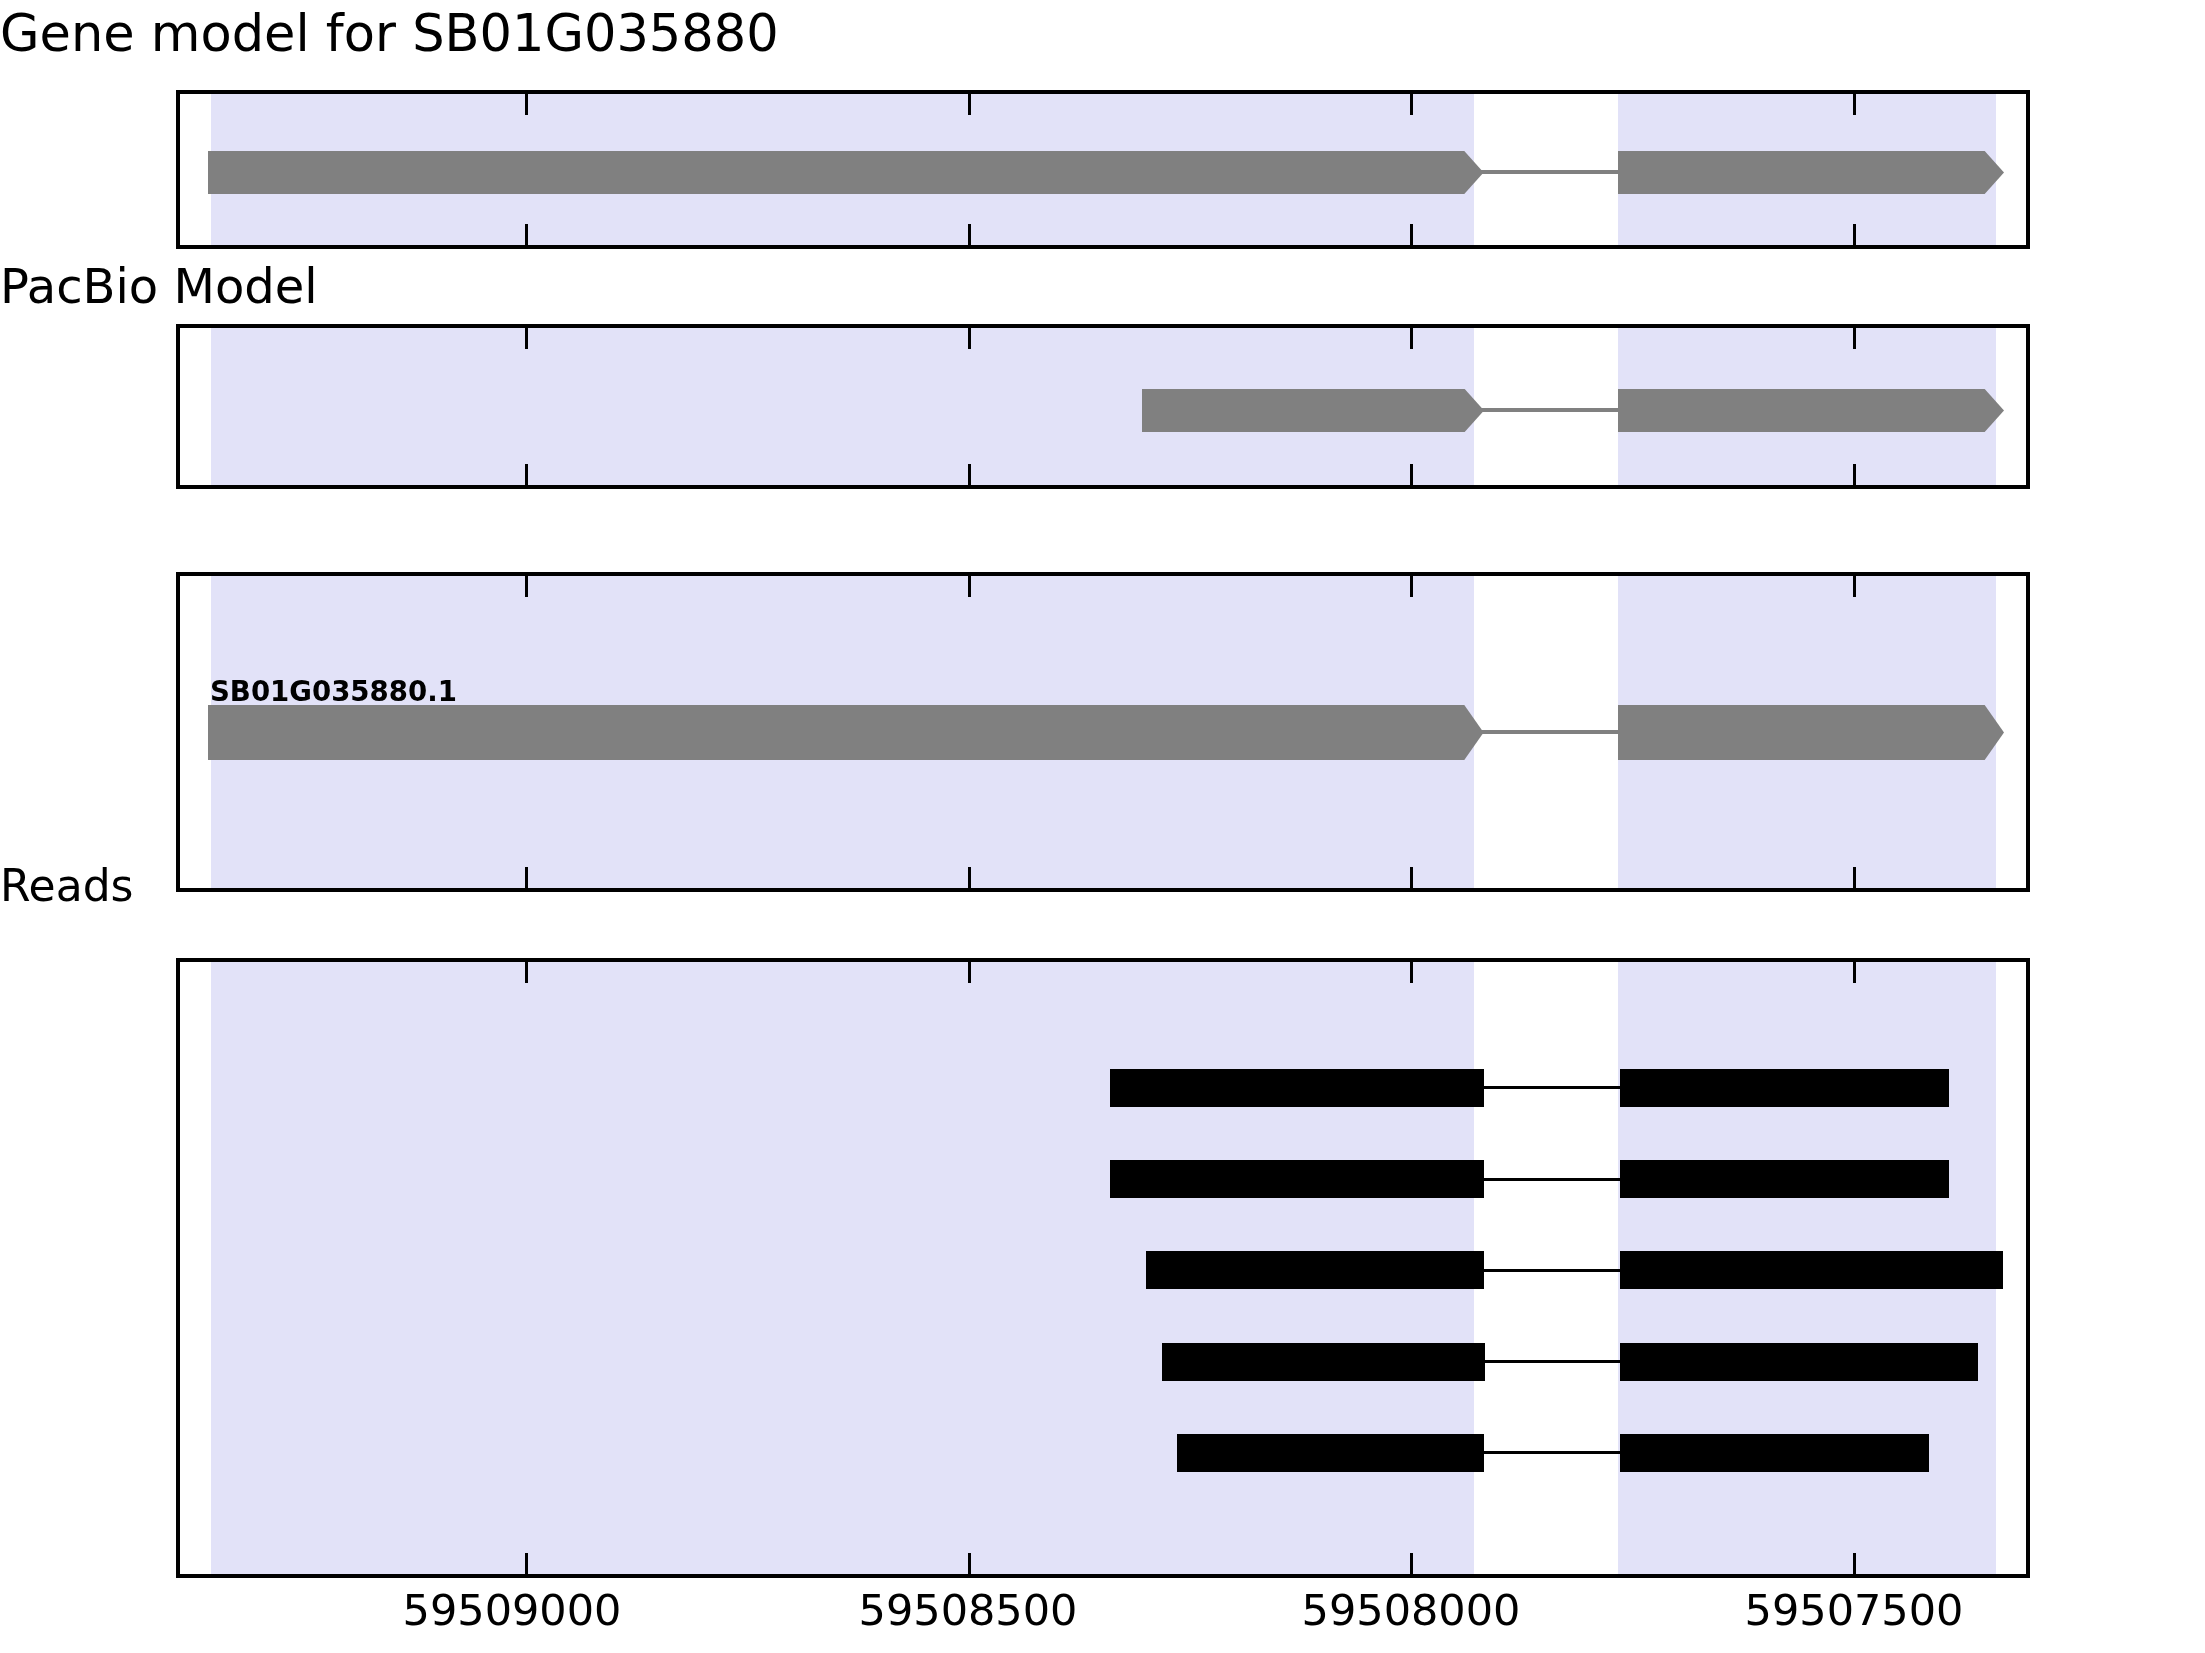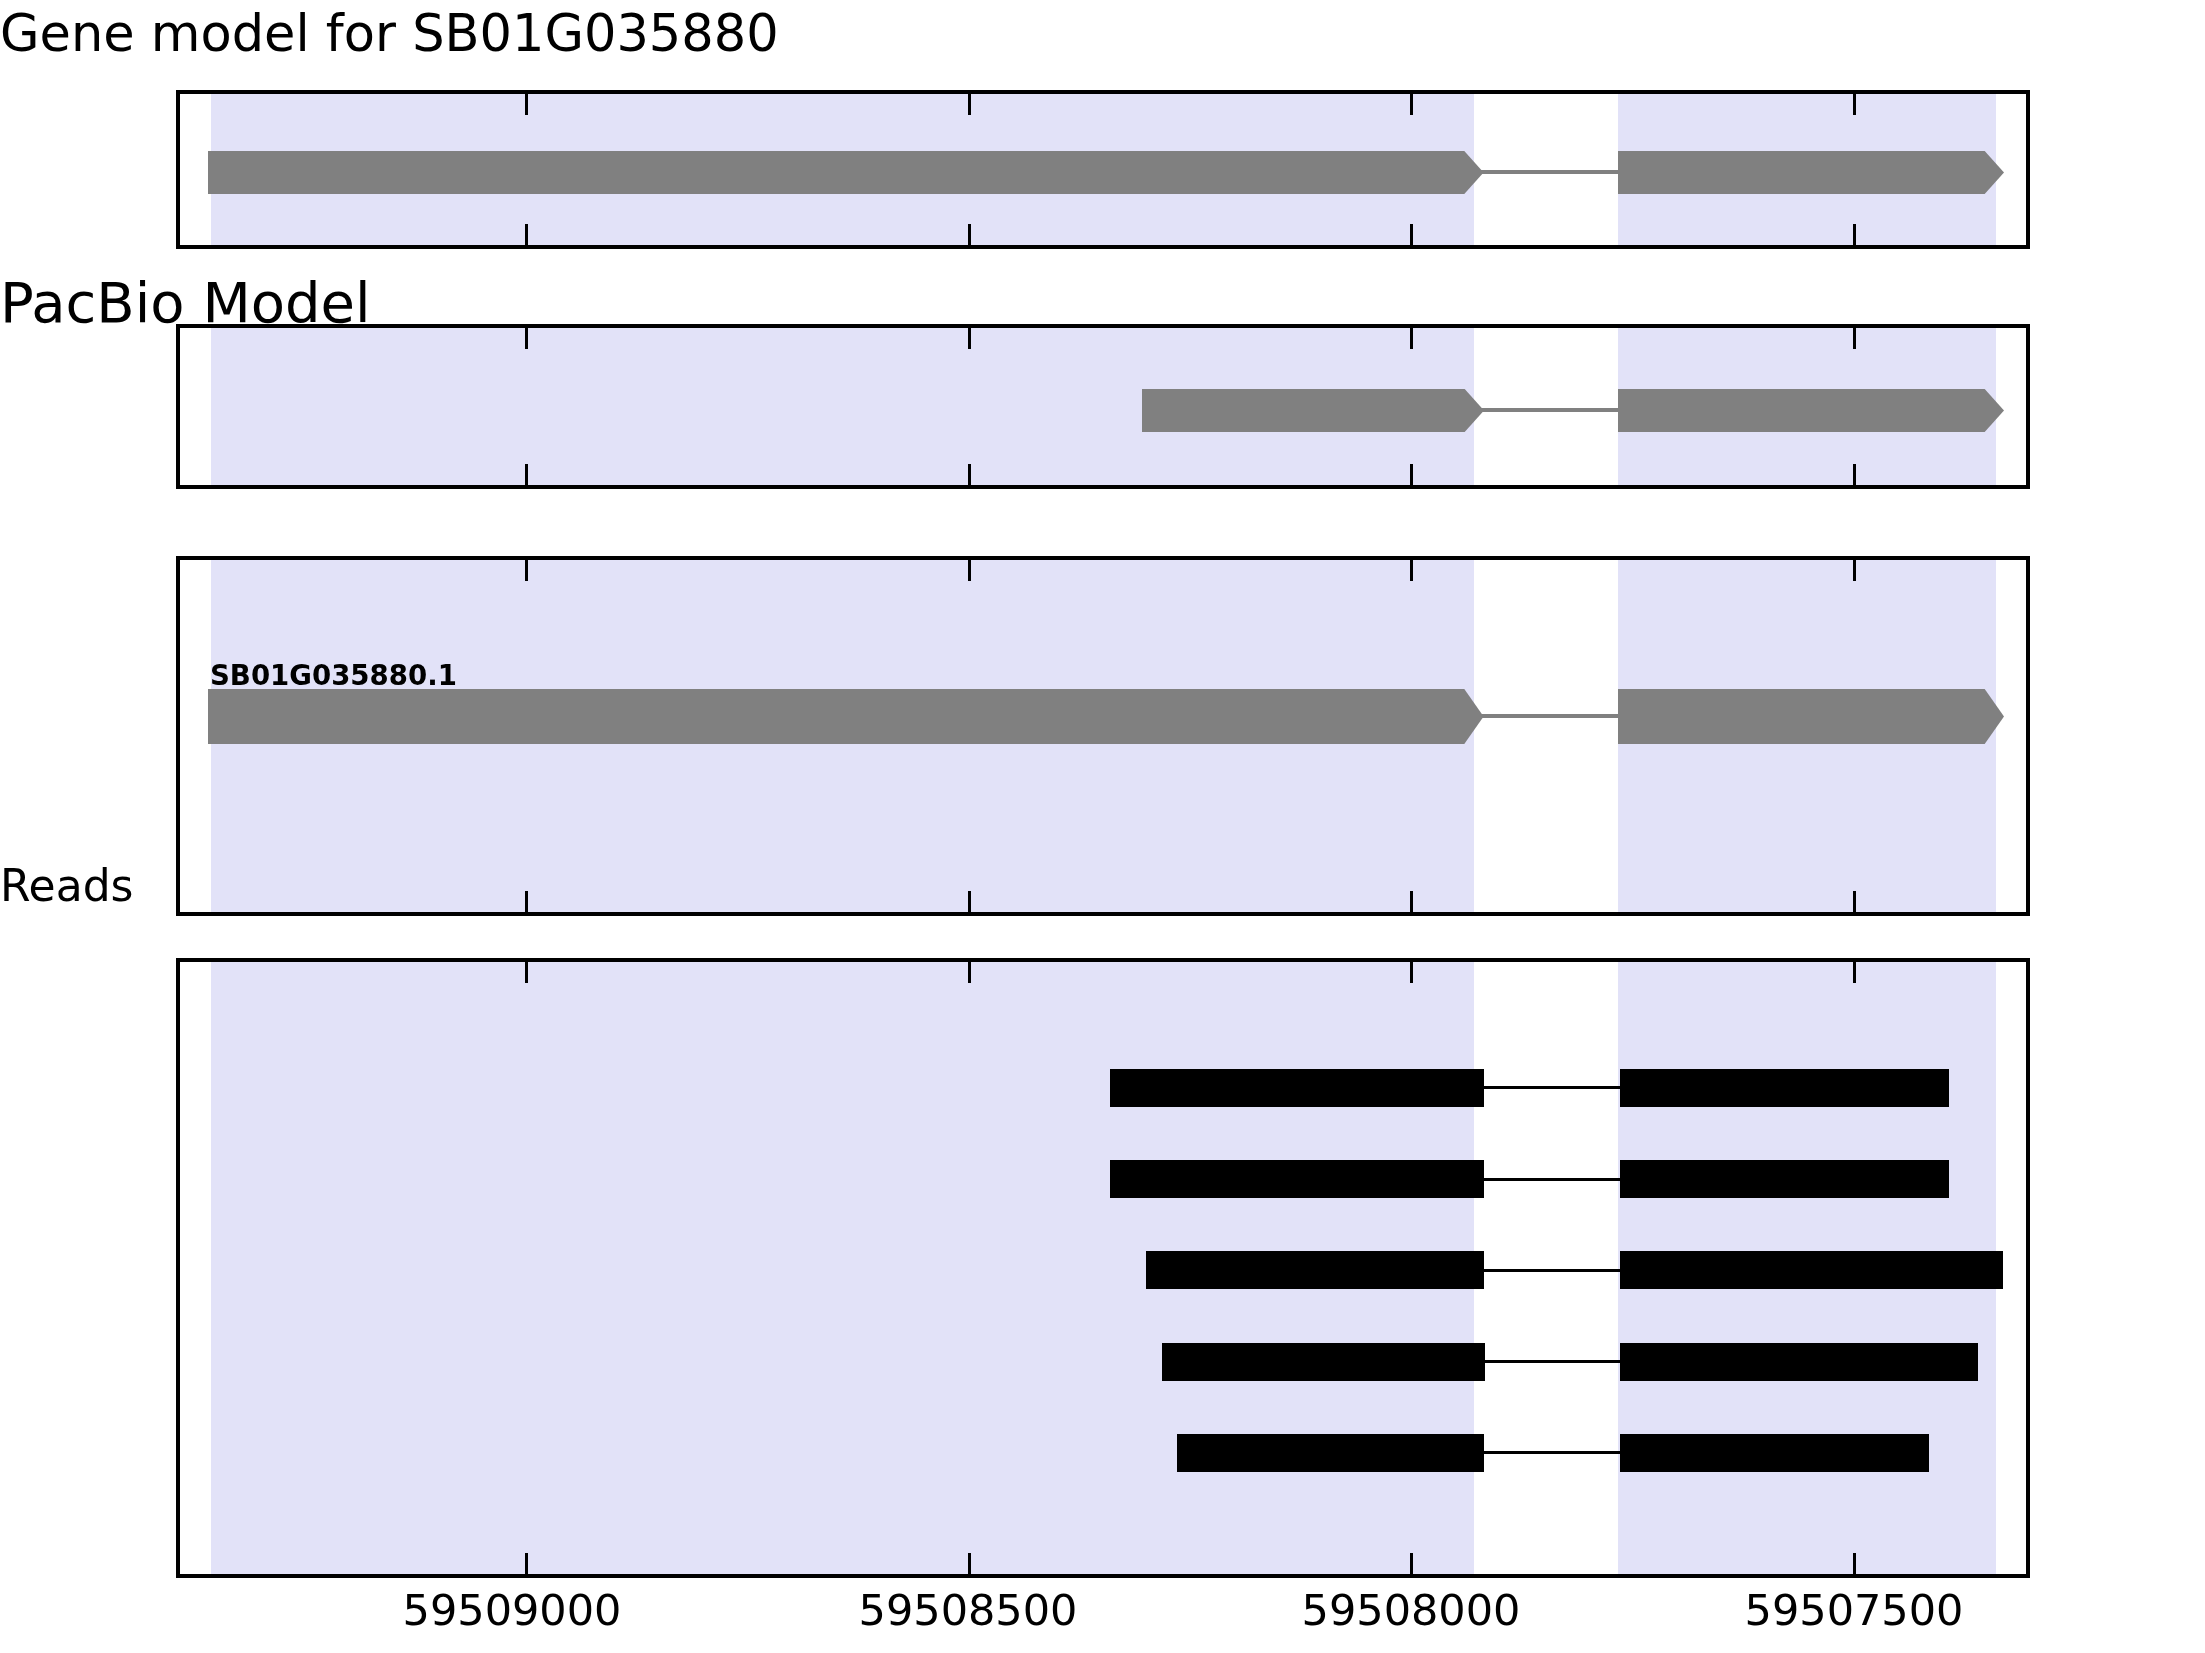--- a/index.html
+++ b/index.html
@@ -10,34 +10,34 @@
   }
   #root{position:relative;width:2205px;height:1654px;background:#fff;overflow:hidden;}
 
   
   .panel-title{
     position:absolute;left:0;width:1842px;text-align:left;
     color:#000;font-weight:400;white-space:nowrap;
     font-family:"DejaVu Sans", sans-serif;
   }
   #title-gene   {top:4.1px;   font-size:51px;}
-  #title-pacbio {top:270px; font-size:56px;}
+  #title-pacbio {top:258px; font-size:48px;}
   #title-iso    {top:495px; font-size:44px;}
   #title-reads  {top:860px;font-size:44px;}
 
   
   .panel{
     position:absolute;left:176px;width:1854px;
     background:#ffffff;
     border:4.8px solid #000000;
     box-sizing:border-box;
   }
   #panel-gene   {top:90px;  height:159px;}
   #panel-pacbio {top:324px;  height:165px;}
-  #panel-iso    {top:556px;  height:360px;}
+  #panel-iso    {top:572px;  height:320px;}
   #panel-reads  {top:958px; height:620px;}
 
   .inner{position:absolute;inset:0;overflow:hidden;}
 
   
   .span-band{
     position:absolute;top:0;bottom:0;
     background:#E2E2F8;
   }
   .band-left {left:31px;  width:1263px;}

